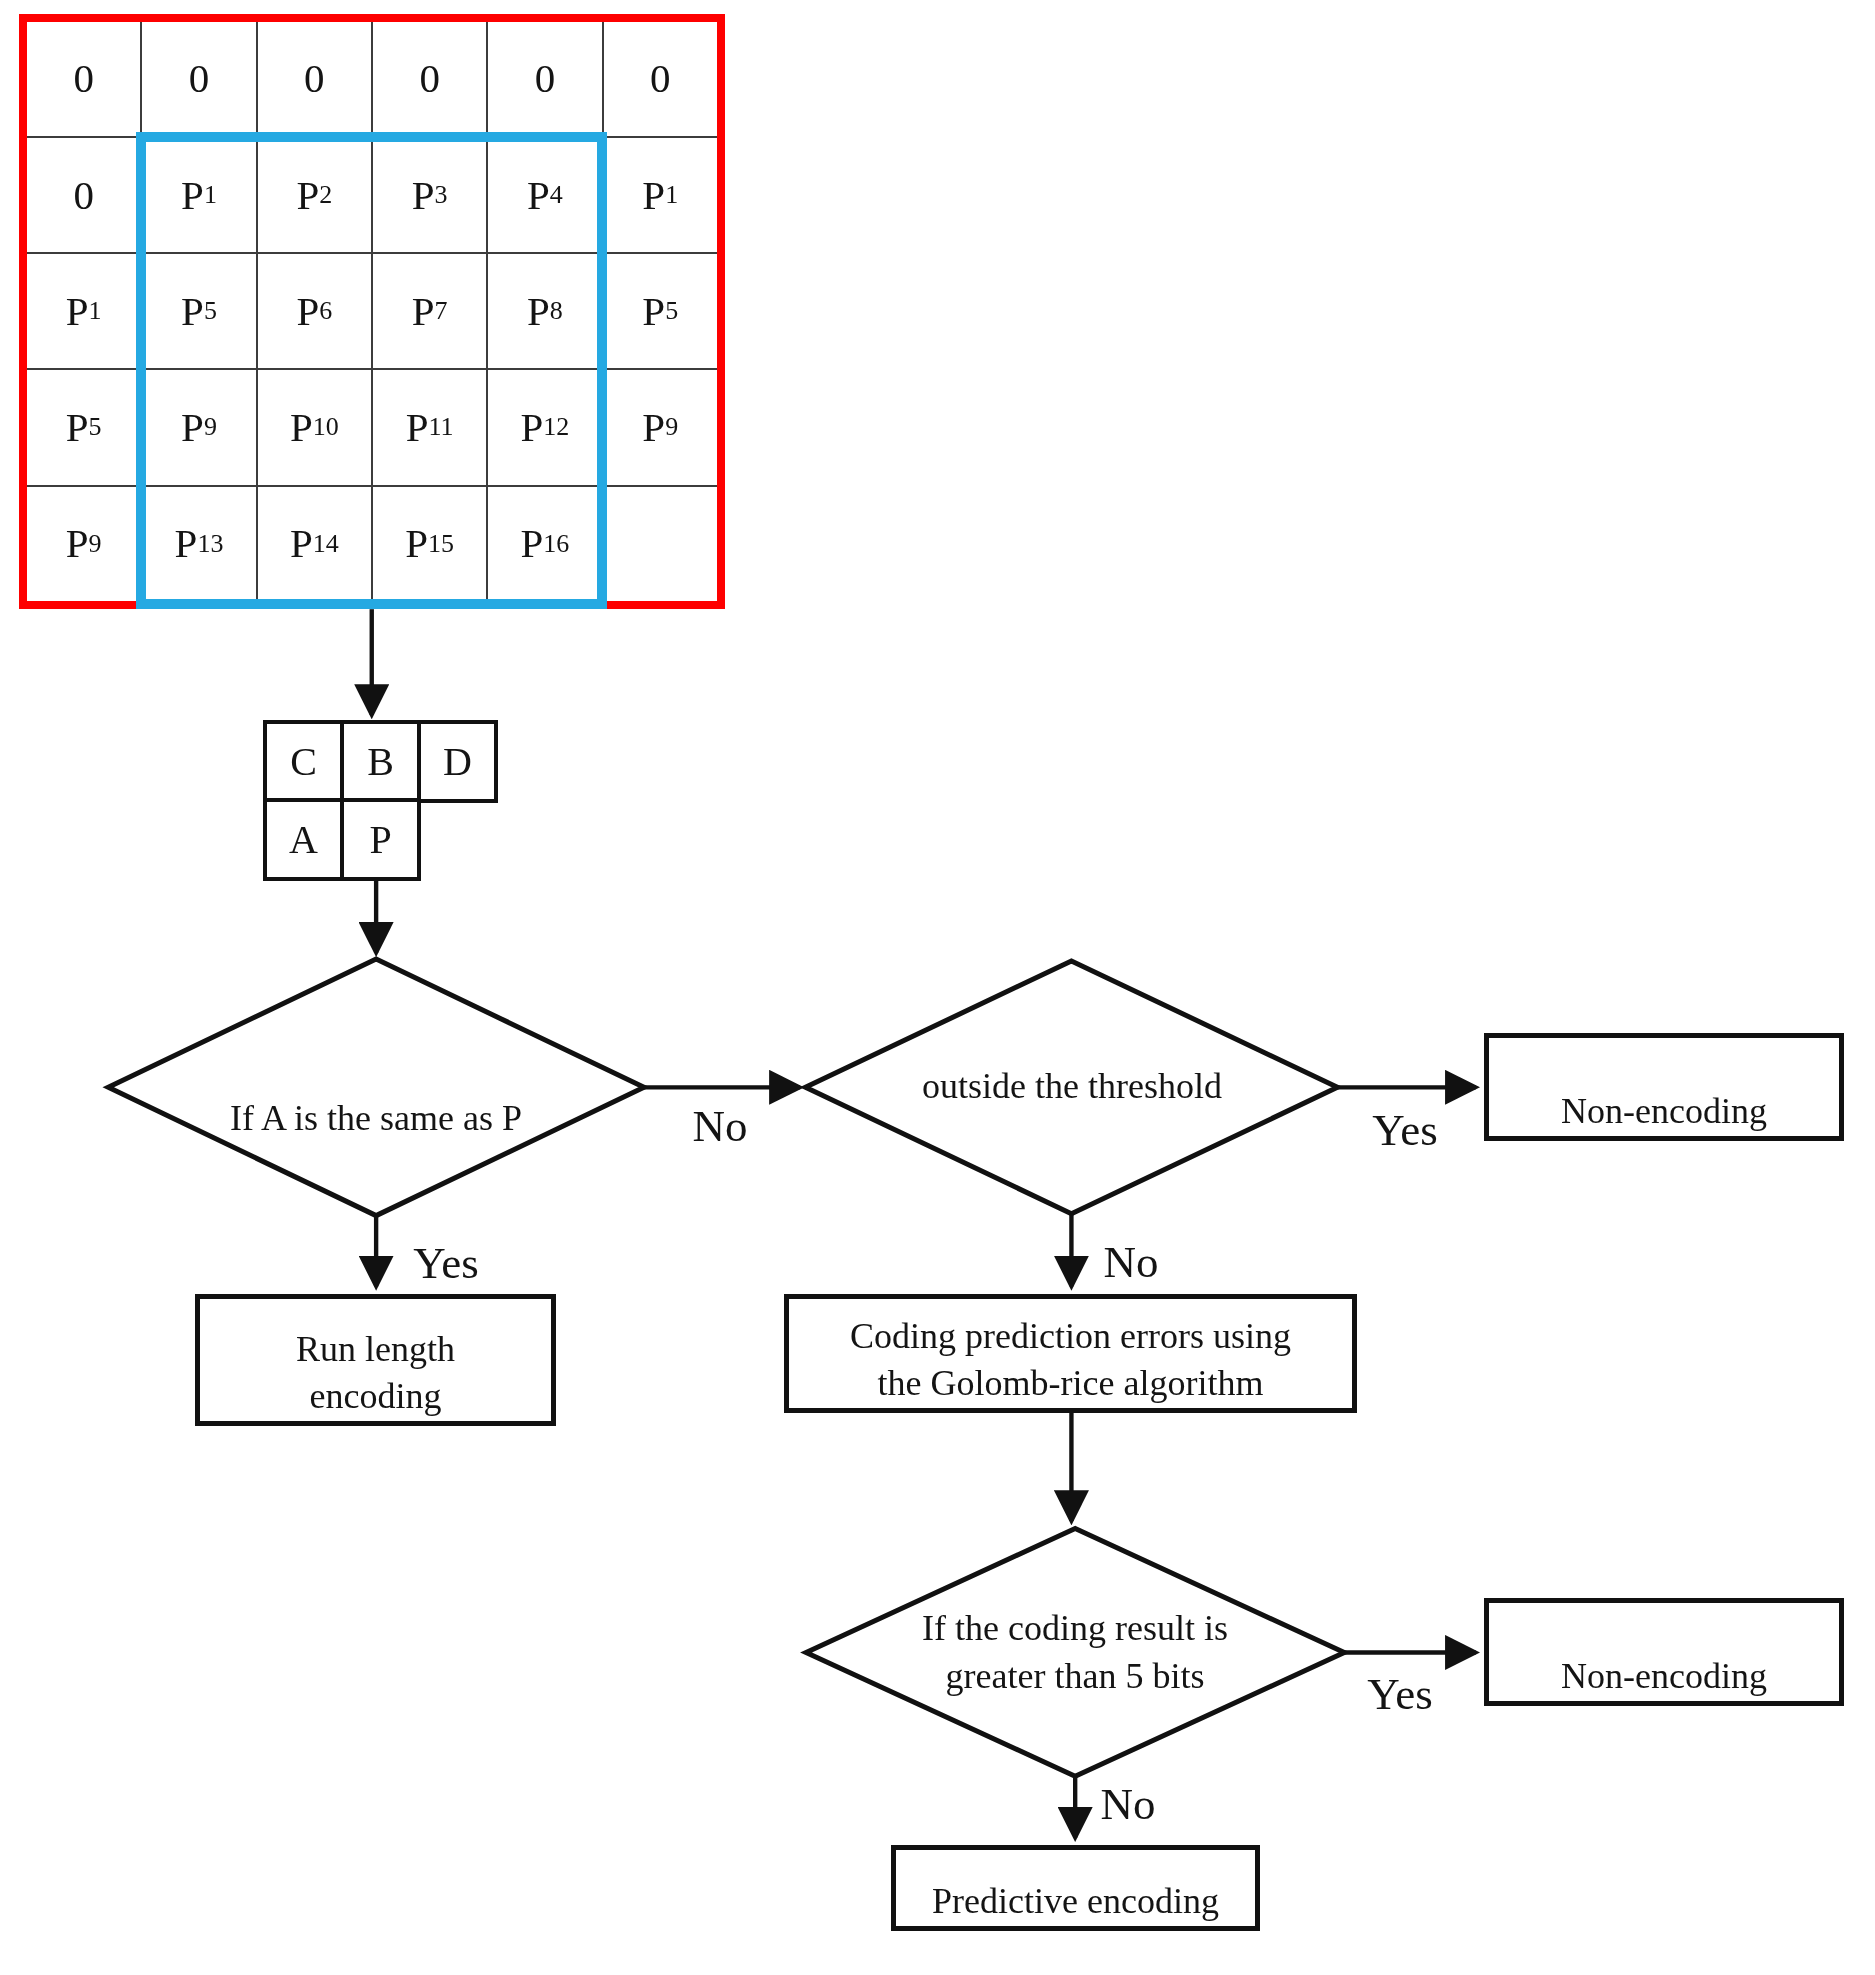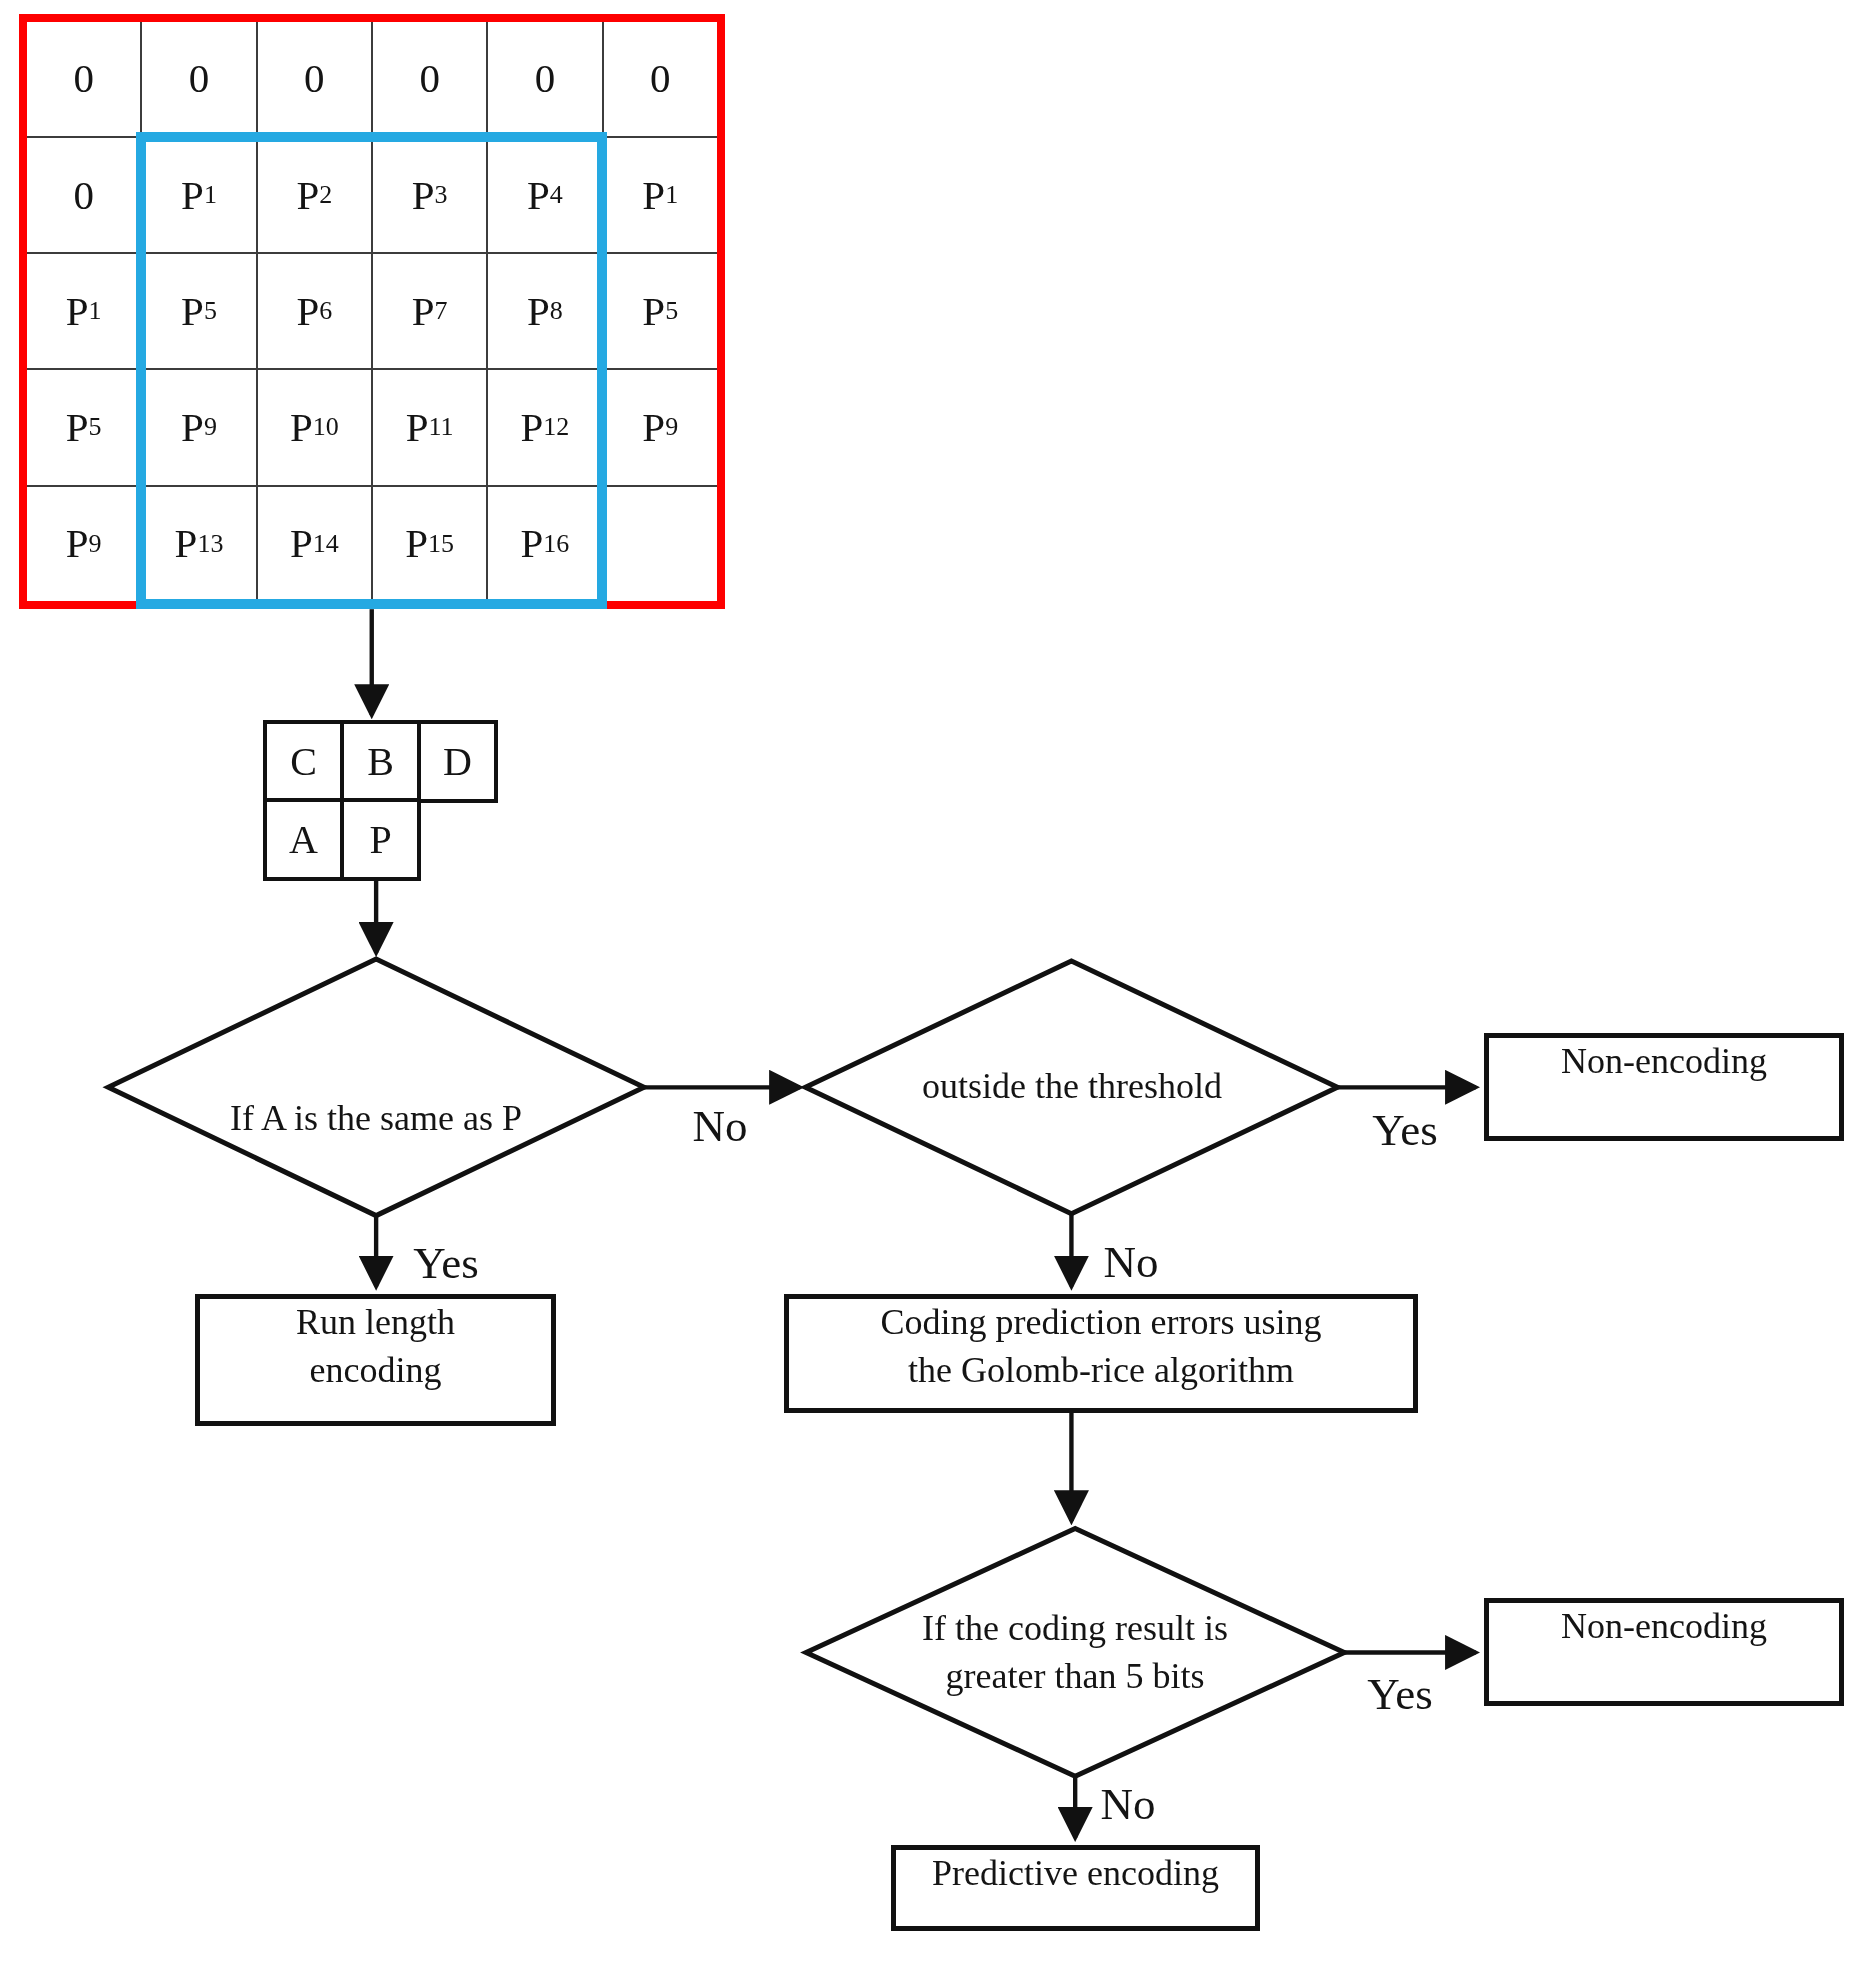--- a/index.html
+++ b/index.html
@@ -48,21 +48,21 @@
   }
   
   .overlay{position:absolute;left:0;top:0;}
   
   .flow-box{
     position:absolute;
     box-sizing:border-box;
     border:5px solid #111111;
     background:#ffffff;
     display:flex;flex-direction:column;
-    align-items:center;justify-content:flex-start;
+    align-items:center;justify-content:flex-end;
     text-align:center;
     font-size:36px;line-height:1.32;
   }
   .diamond-text{
     position:absolute;
     transform:translate(-50%,-50%);
     text-align:center;
     font-size:36px;line-height:1.32;
     white-space:nowrap;
   }
@@ -164,21 +164,21 @@
 
   <div class="flow-box" style="left:195px;top:1294px;width:361px;height:132px;">
     <span>Run length</span>
     <span>encoding</span>
   </div>
 
   <div class="flow-box" style="left:1484px;top:1033px;width:360px;height:108px;">
     <span>Non-encoding</span>
   </div>
 
-  <div class="flow-box" style="left:784px;top:1294px;width:634px;height:119px;">
+  <div class="flow-box" style="left:784px;top:1294px;width:573px;height:119px;">
     <span>Coding prediction errors using</span>
     <span>the Golomb-rice algorithm</span>
   </div>
 
   <div class="flow-box" style="left:1484px;top:1598px;width:360px;height:108px;">
     <span>Non-encoding</span>
   </div>
 
   <div class="flow-box" style="left:891px;top:1845px;width:369px;height:86px;">
     <span>Predictive encoding</span>

